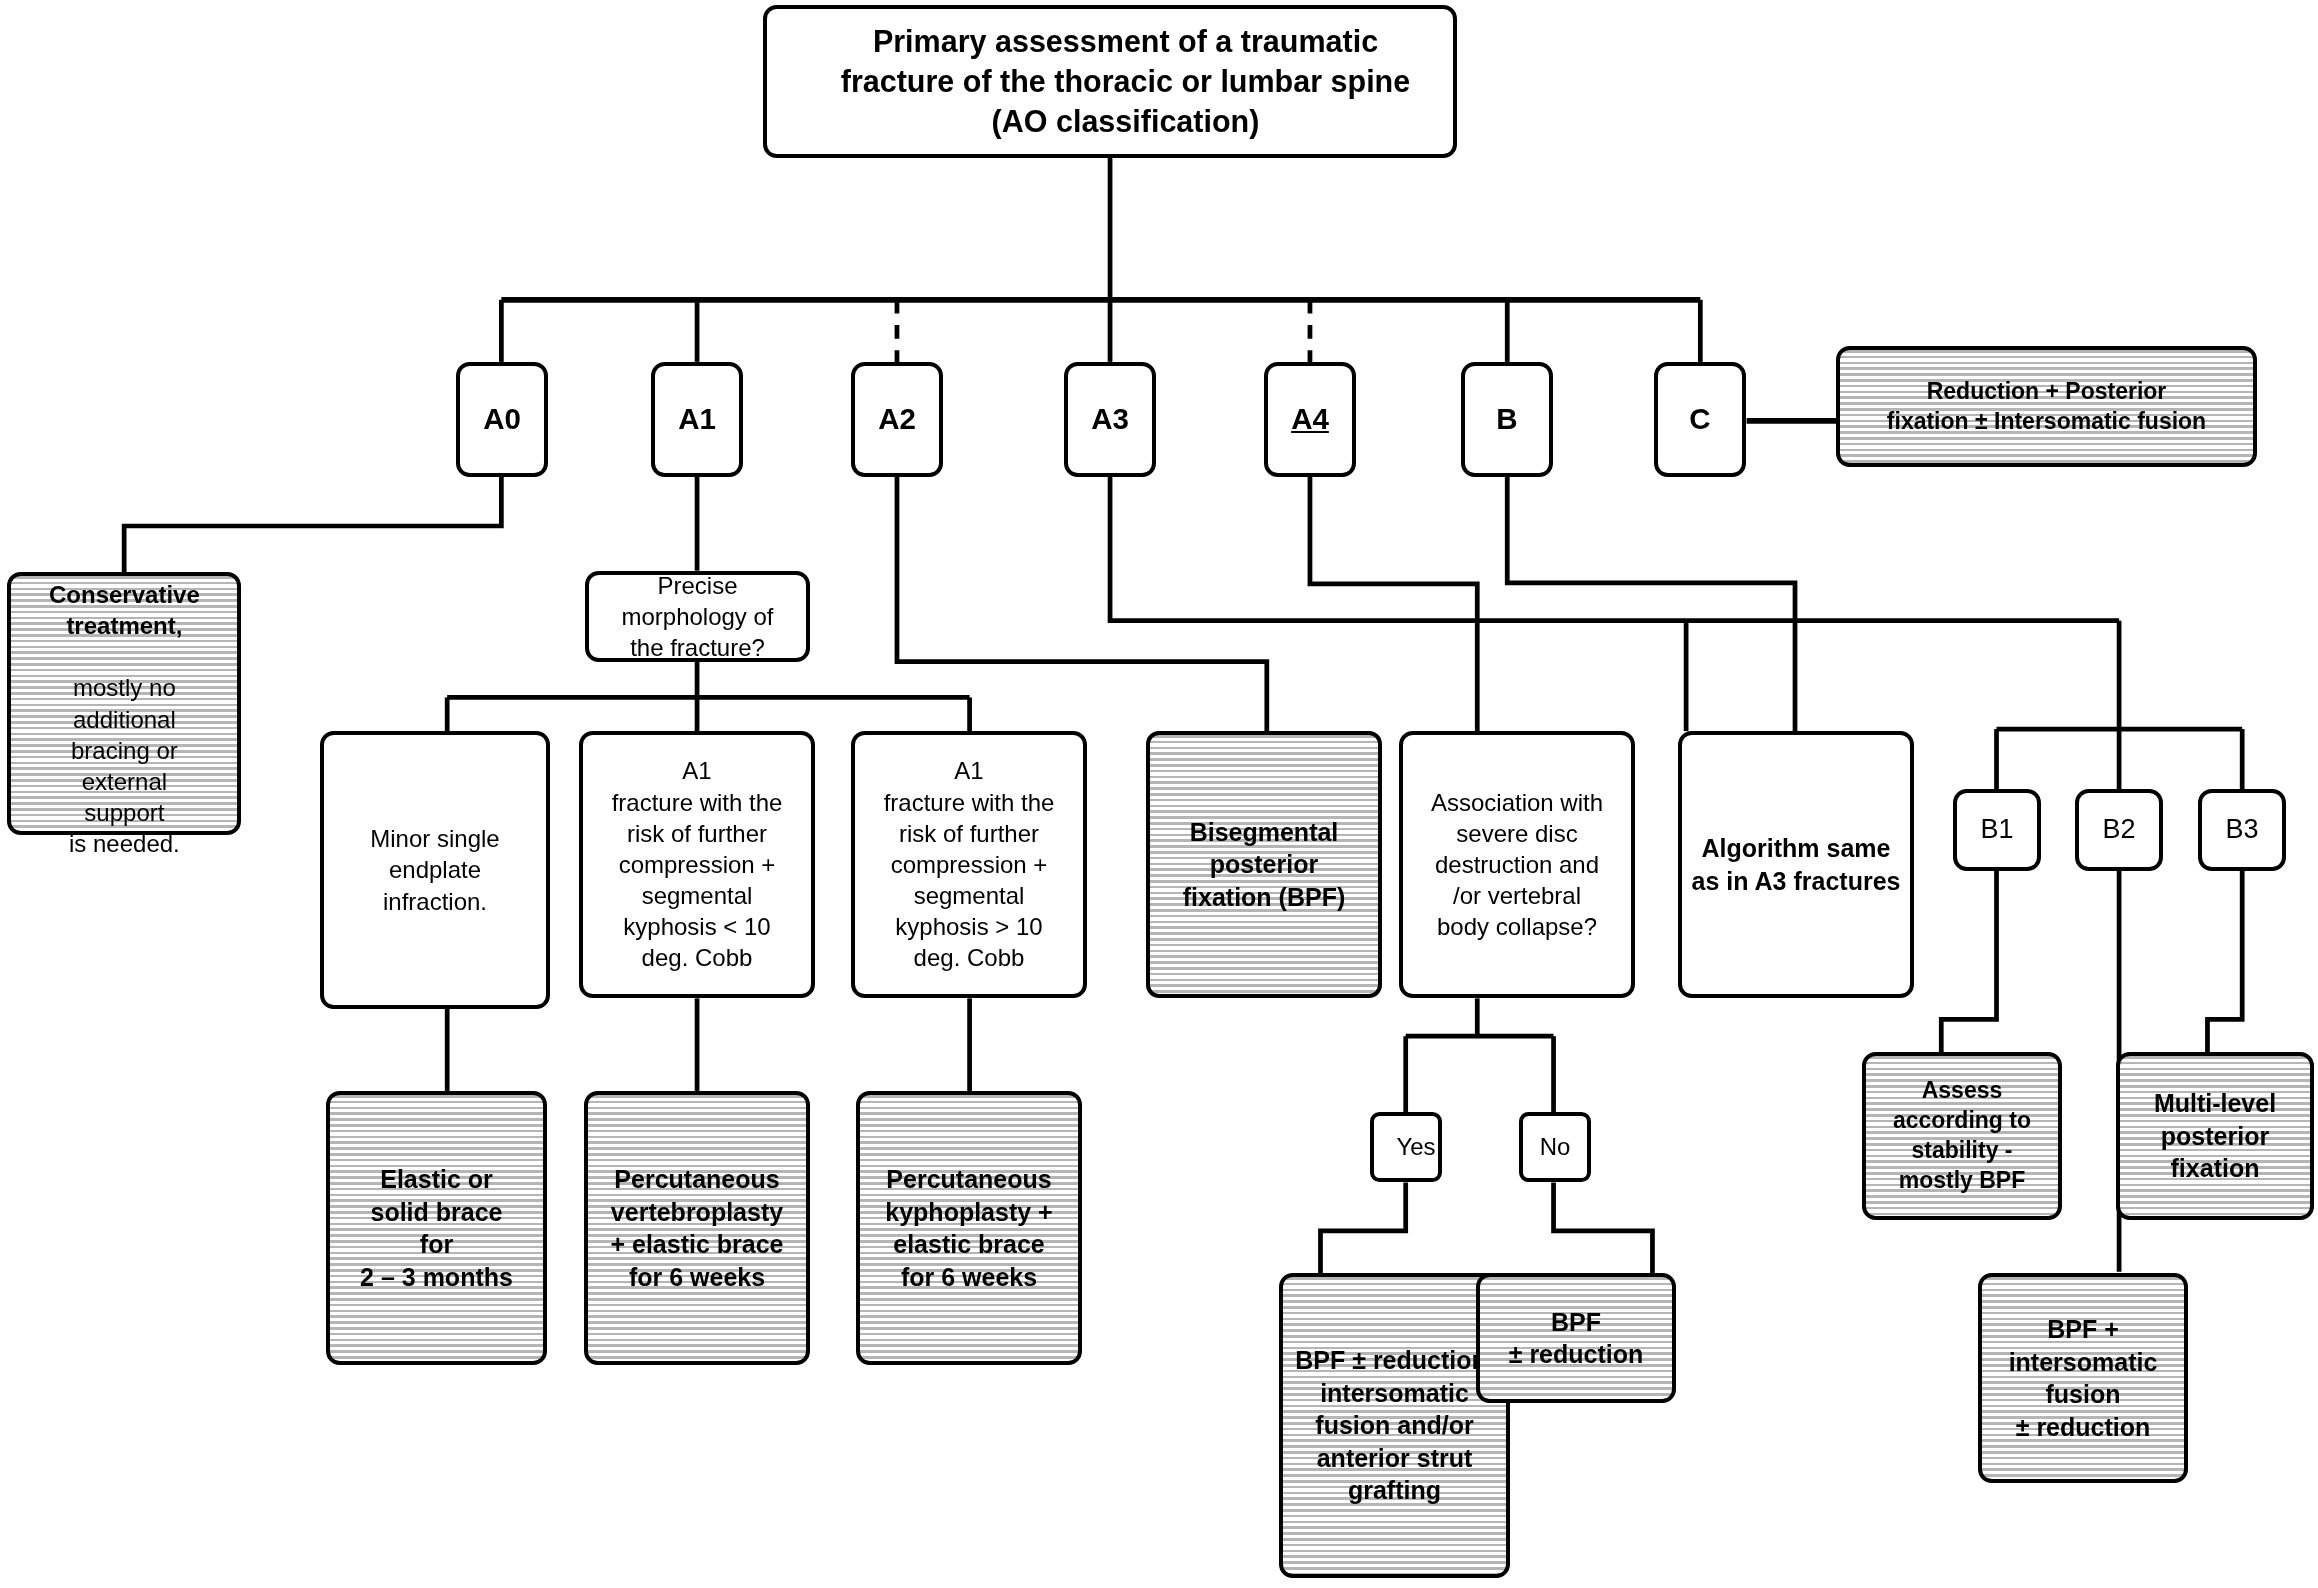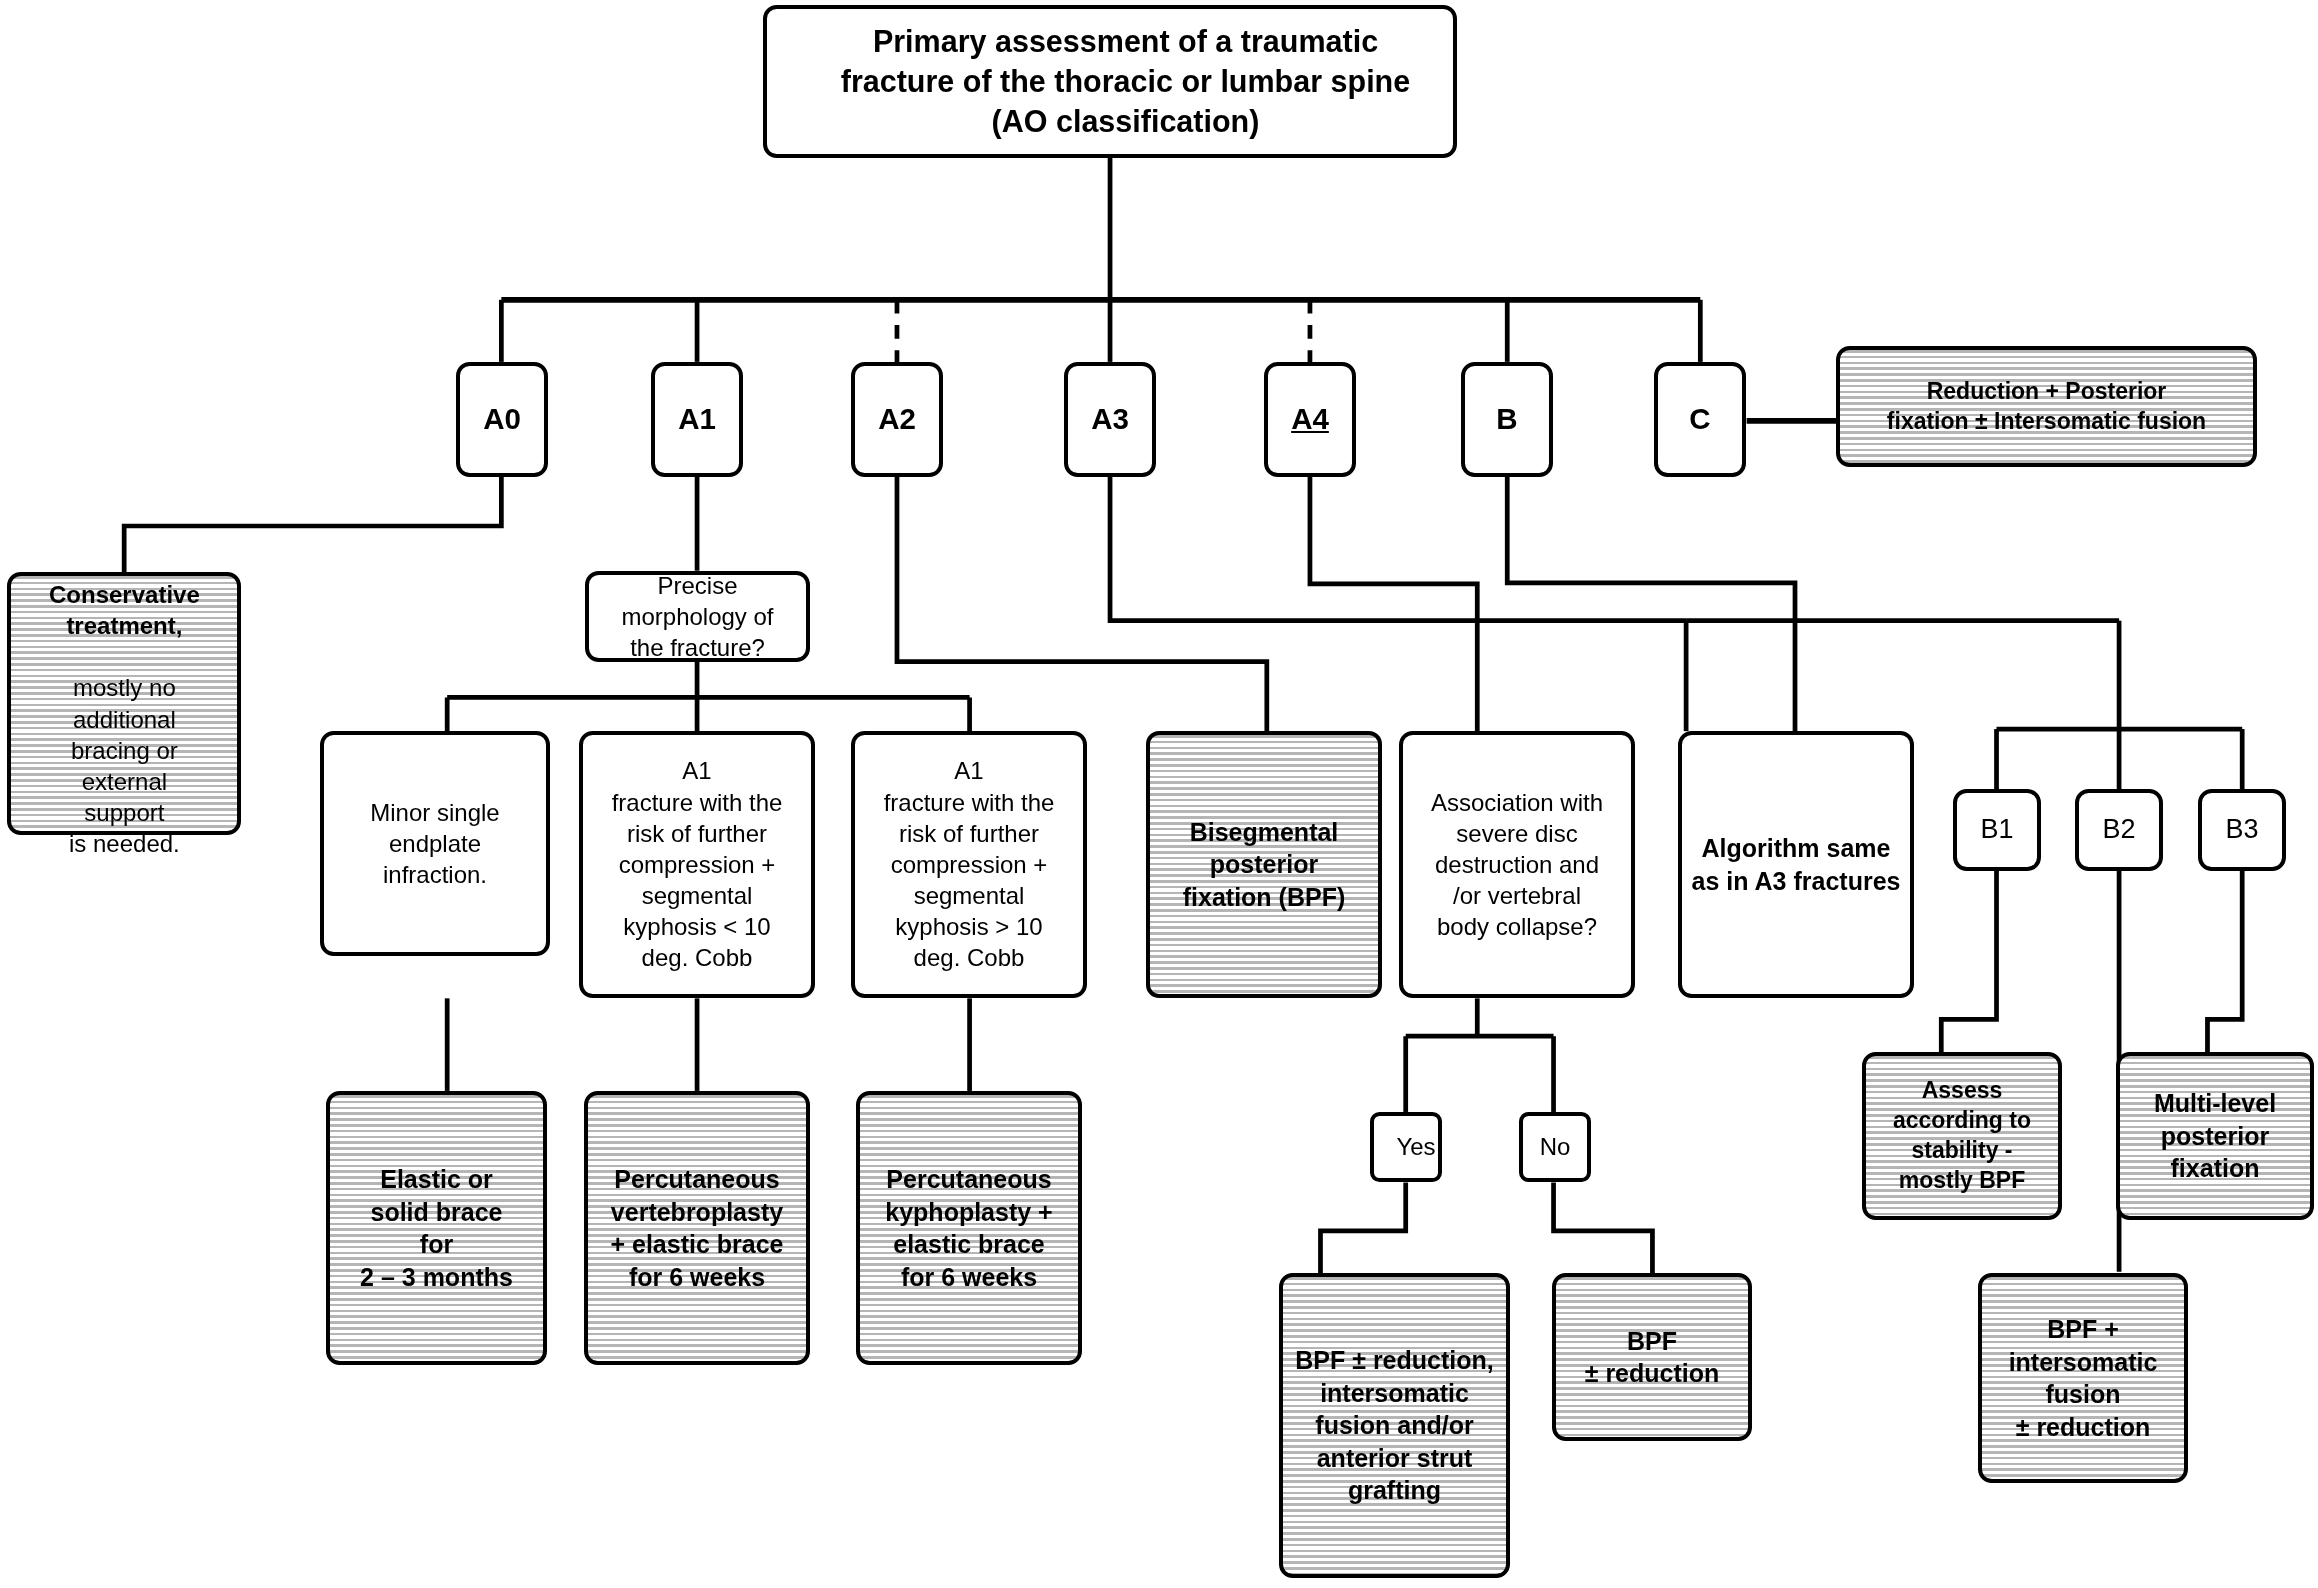--- a/index.html
+++ b/index.html
@@ -169,21 +169,21 @@
 is needed.</span>
     </span>
   </div>
 
   <div class="node plain" style="left:585px;top:571px;width:225px;height:91px;">
     <span class="txt f-body">Precise
 morphology of
 the fracture?</span>
   </div>
 
-  <div class="node plain" style="left:320px;top:731px;width:230px;height:225px;">
+  <div class="node plain" style="left:320px;top:731px;width:230px;height:278px;">
     <span class="txt f-body">Minor single
 endplate
 infraction.</span>
   </div>
   <div class="node plain" style="left:579px;top:731px;width:236px;height:267px;">
     <span class="txt f-body">A1
 fracture with the
 risk of further
 compression +
 segmental
@@ -255,21 +255,21 @@
     <span class="txt f-yn">No</span>
   </div>
 
   <div class="node shaded" style="left:1279px;top:1273px;width:231px;height:305px;">
     <span class="txt f-med">BPF ± reduction,
 intersomatic
 fusion and/or
 anterior strut
 grafting</span>
   </div>
-  <div class="node shaded" style="left:1552px;top:1273px;width:200px;height:168px;">
+  <div class="node shaded" style="left:1476px;top:1273px;width:200px;height:130px;">
     <span class="txt f-med">BPF
 ± reduction</span>
   </div>
 
   <div class="node shaded" style="left:1862px;top:1052px;width:200px;height:168px;">
     <span class="txt f-small">Assess
 according to
 stability -
 mostly BPF</span>
   </div>

